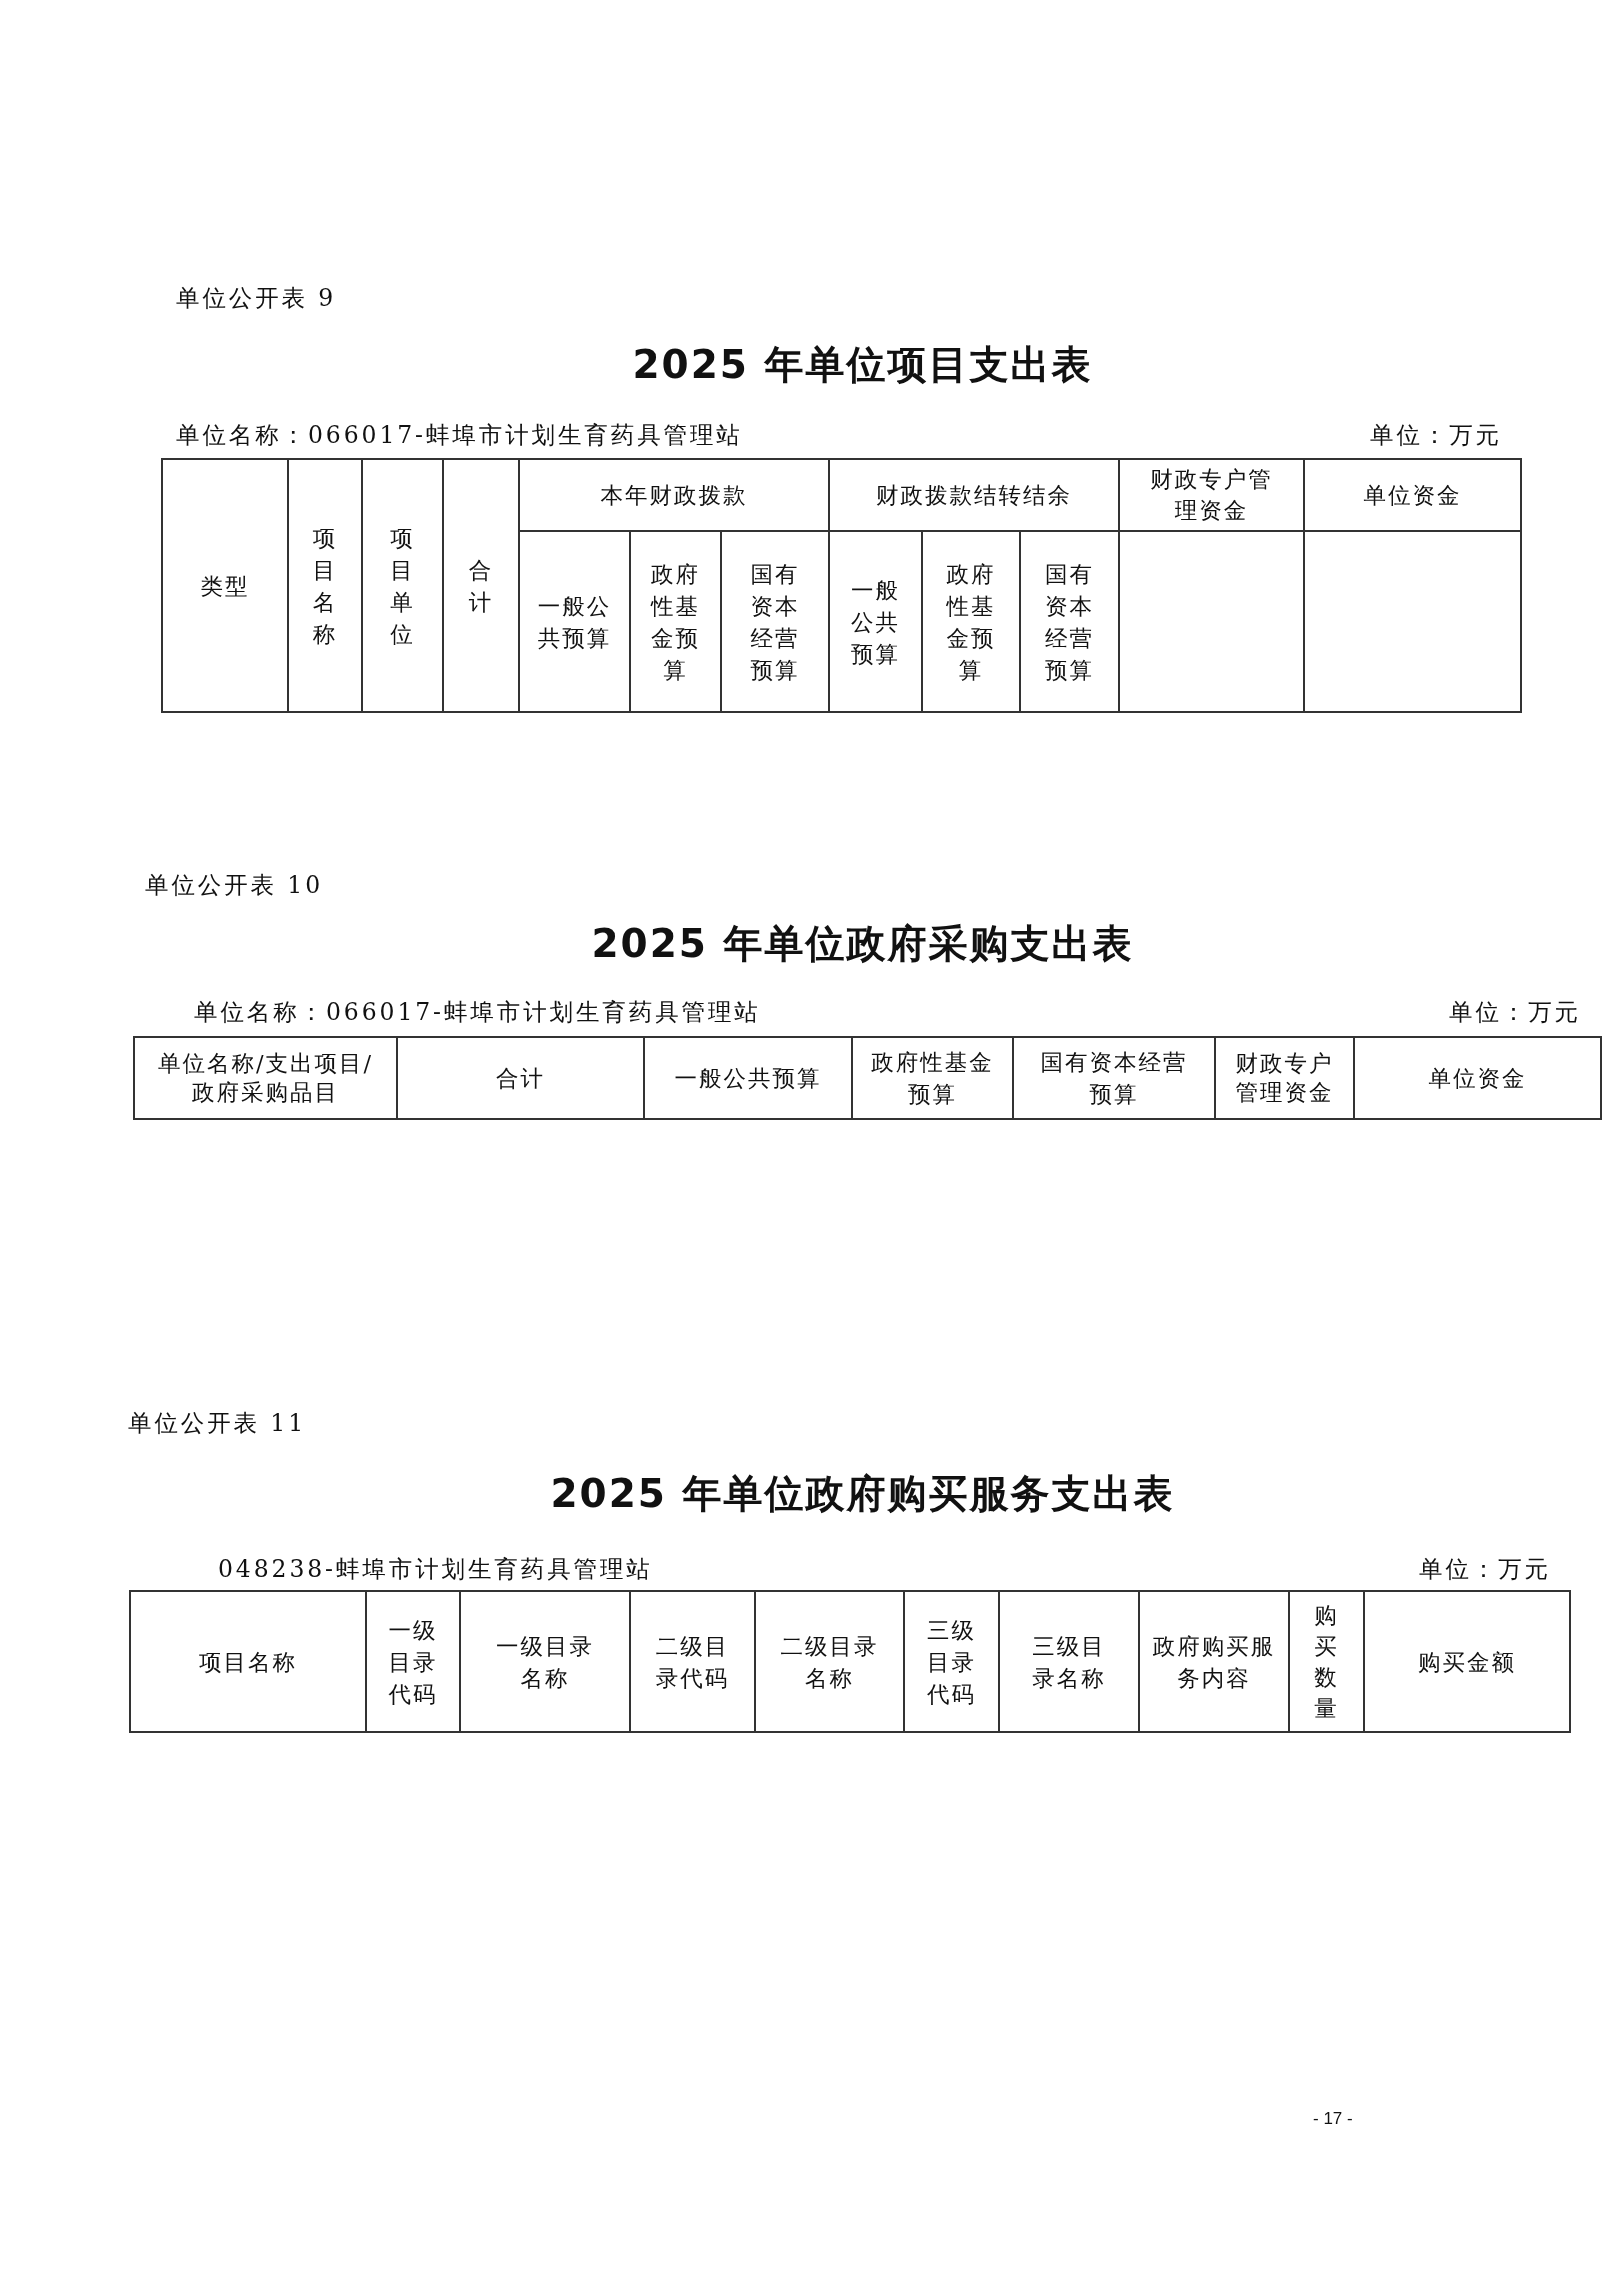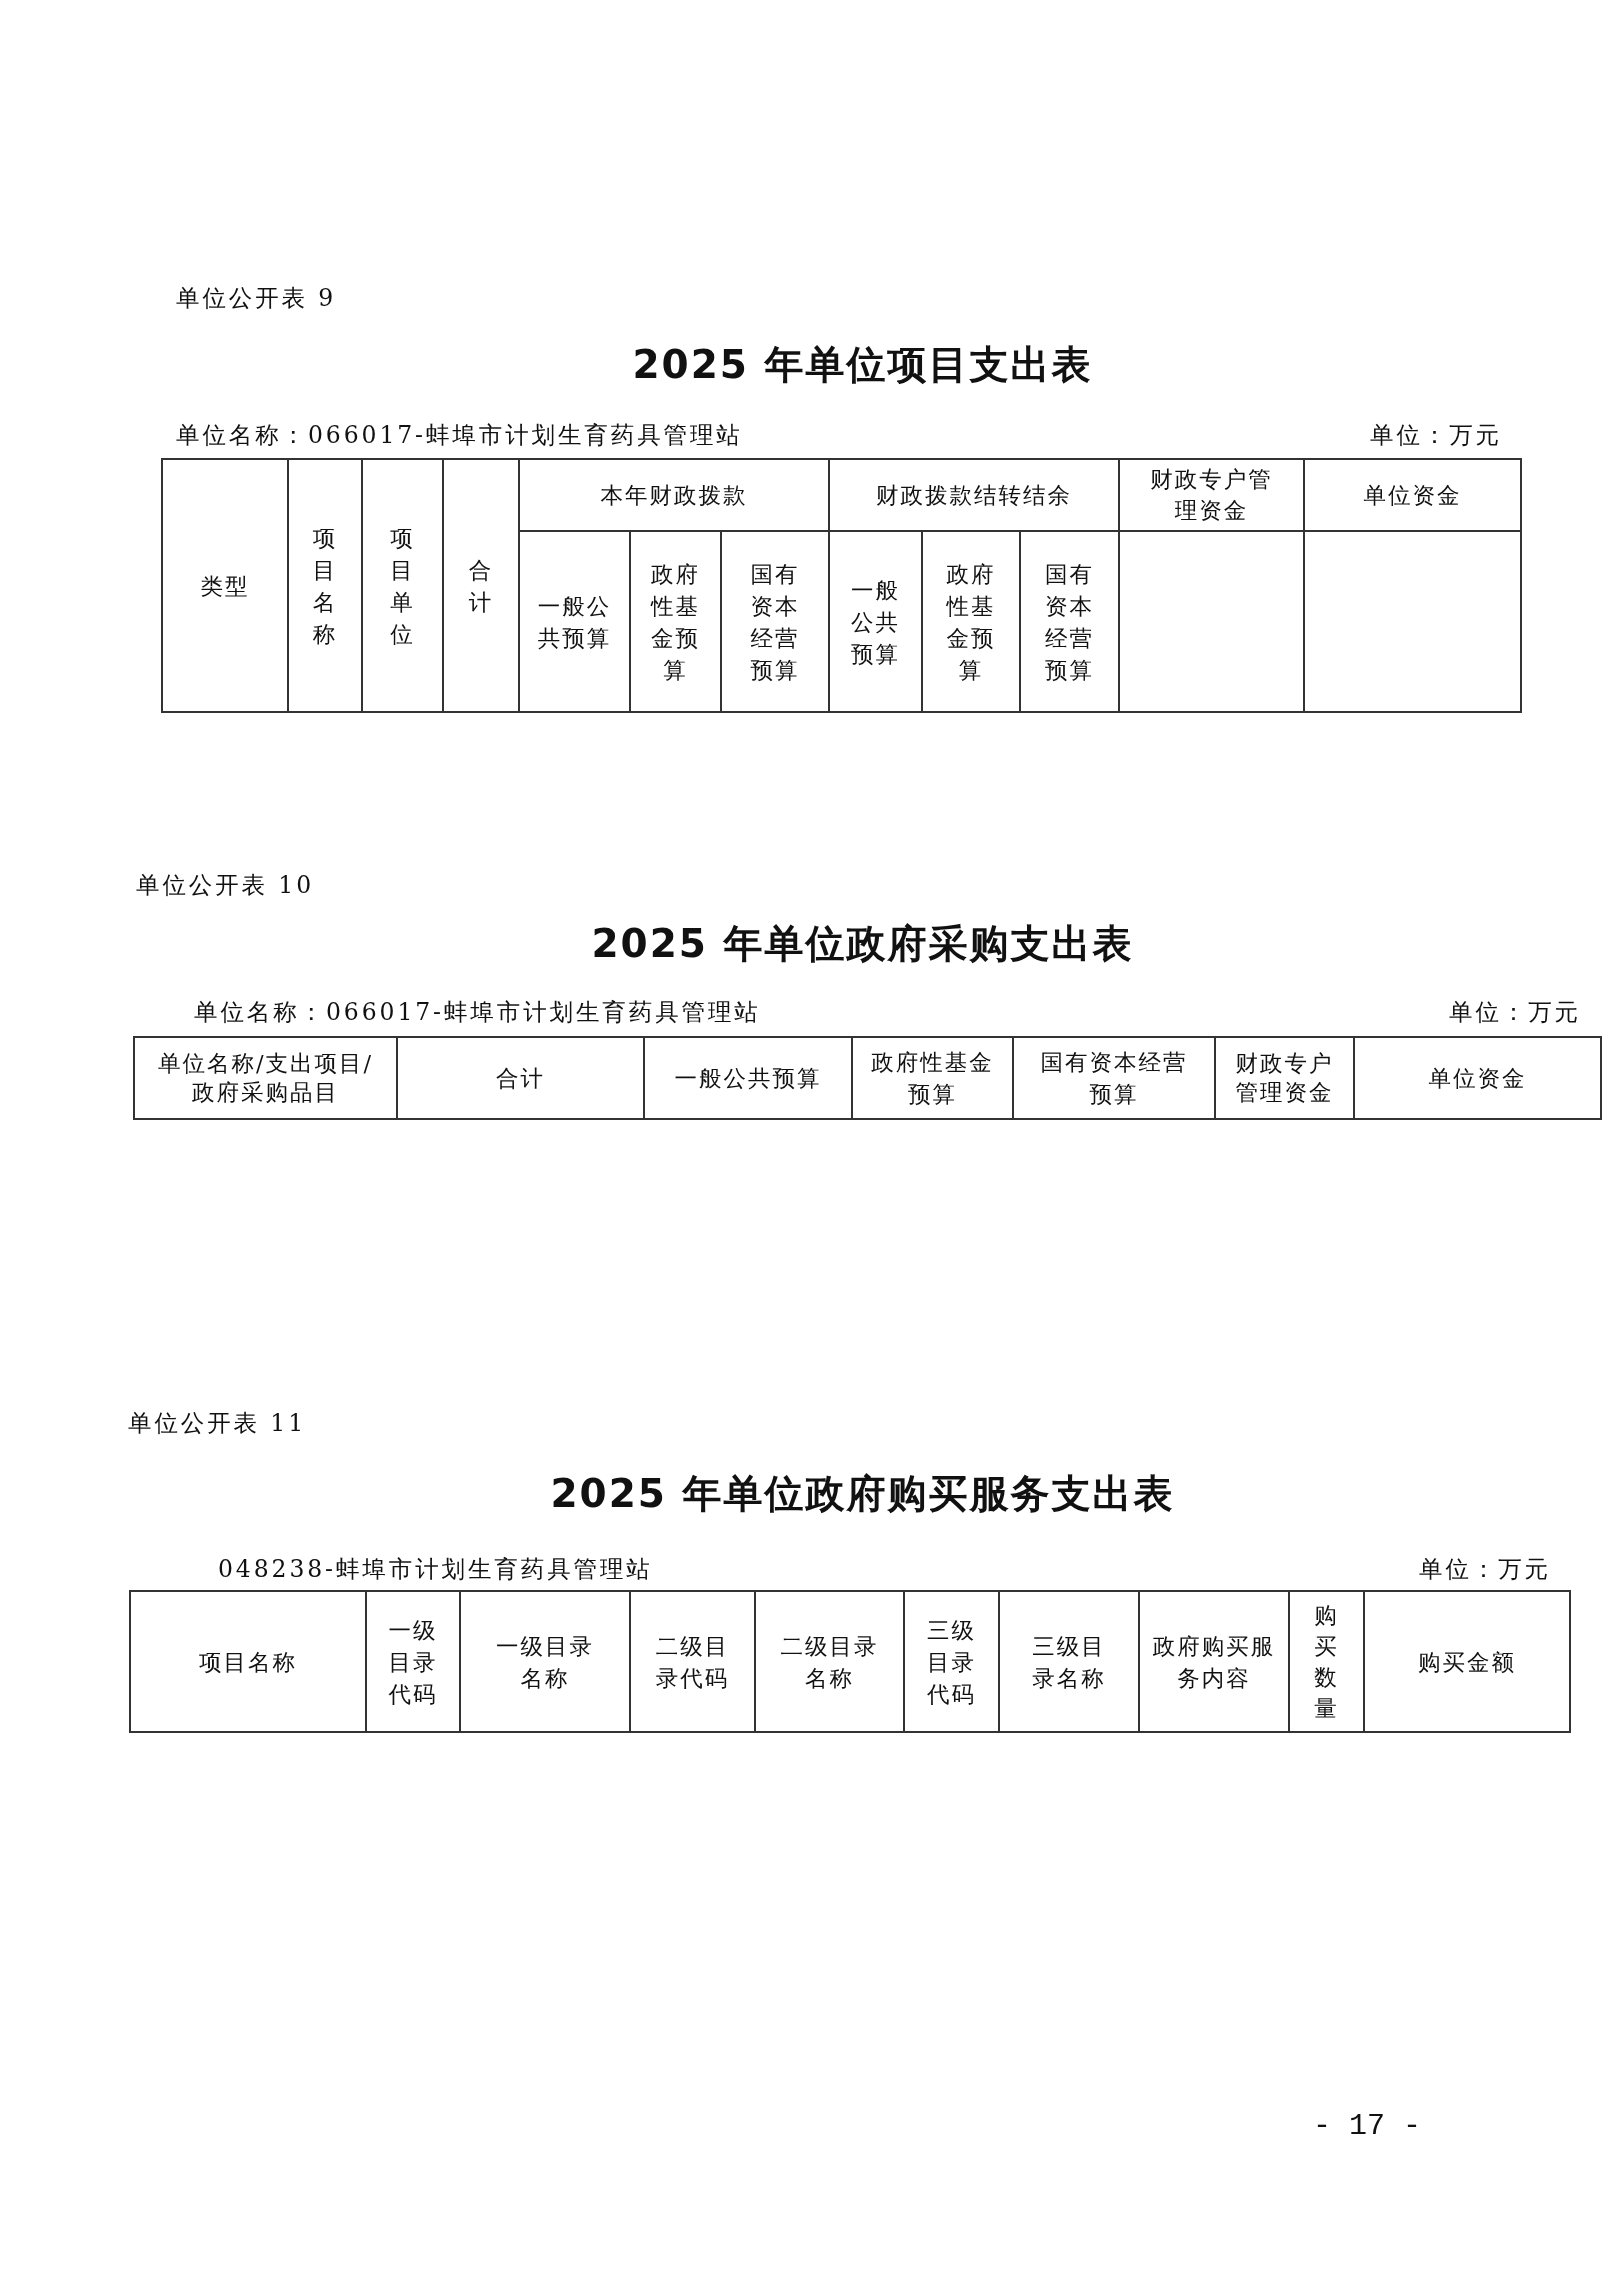--- a/index.html
+++ b/index.html
@@ -6,21 +6,21 @@
   body { width: 1621px; height: 2293px; position: relative; overflow: hidden;
          font-family: "DejaVu Serif", "Liberation Serif", serif; color: #111; }
   .abs { position: absolute; }
   .label { font-size: 23.5px; letter-spacing: 2.9px; white-space: nowrap; }
   .title { font-family: "DejaVu Sans", "Liberation Sans", sans-serif; font-weight: bold;
            font-size: 39px; letter-spacing: 2px; white-space: nowrap; text-align: center; }
   .sub { font-size: 23.5px; letter-spacing: 2.9px; white-space: nowrap; }
   table { position: absolute; border-collapse: collapse; table-layout: fixed; }
   td { border: 2px solid #333; text-align: center; vertical-align: middle;
        font-size: 22.5px; line-height: 32px; padding: 0 3.9px; letter-spacing: 2px; word-break: break-all; }
-  .pgno { font-family: Liberation Mono, monospace; font-size: 30px; white-space: nowrap; }
+  .pgno { font-family: Liberation Sans, sans-serif; font-size: 17px; white-space: nowrap; }
 </style>
 </head>
 <body>
 
 <div class="abs label" style="left:176px; top:282px;">单位公开表 9</div>
 <div class="abs title" style="left:0; width:1725px; top:338px;">2025 年单位项目支出表</div>
 <div class="abs sub" style="left:176px; top:419px;">单位名称：066017-蚌埠市计划生育药具管理站</div>
 <div class="abs sub" style="left:1370px; top:419px;">单位：万元</div>
 
 <table style="left:161px; top:458px; width:1360px; height:253px;">
@@ -55,21 +55,21 @@
     <td style="padding:0 23.5px;">国有资本经营预算</td>
     <td style="padding:0 17.6px;">一般公共预算</td>
     <td style="padding:0 17.6px;">政府性基金预算</td>
     <td style="padding:0 17.6px;">国有资本经营预算</td>
     <td></td>
     <td></td>
   </tr>
 </tbody>
   </table>
 
-<div class="abs label" style="left:136px; top:869px;">单位公开表 10</div>
+<div class="abs label" style="left:145px; top:869px;">单位公开表 10</div>
 <div class="abs title" style="left:0; width:1725px; top:917px;">2025 年单位政府采购支出表</div>
 <div class="abs sub" style="left:194px; top:996px;">单位名称：066017-蚌埠市计划生育药具管理站</div>
 <div class="abs sub" style="left:1449px; top:996px;">单位：万元</div>
 
 <table style="left:133px; top:1036px; width:1466px; height:84px;">
   <colgroup>
     <col style="width:263px">
       <col style="width:247px">
       <col style="width:208px">
       <col style="width:161px">

